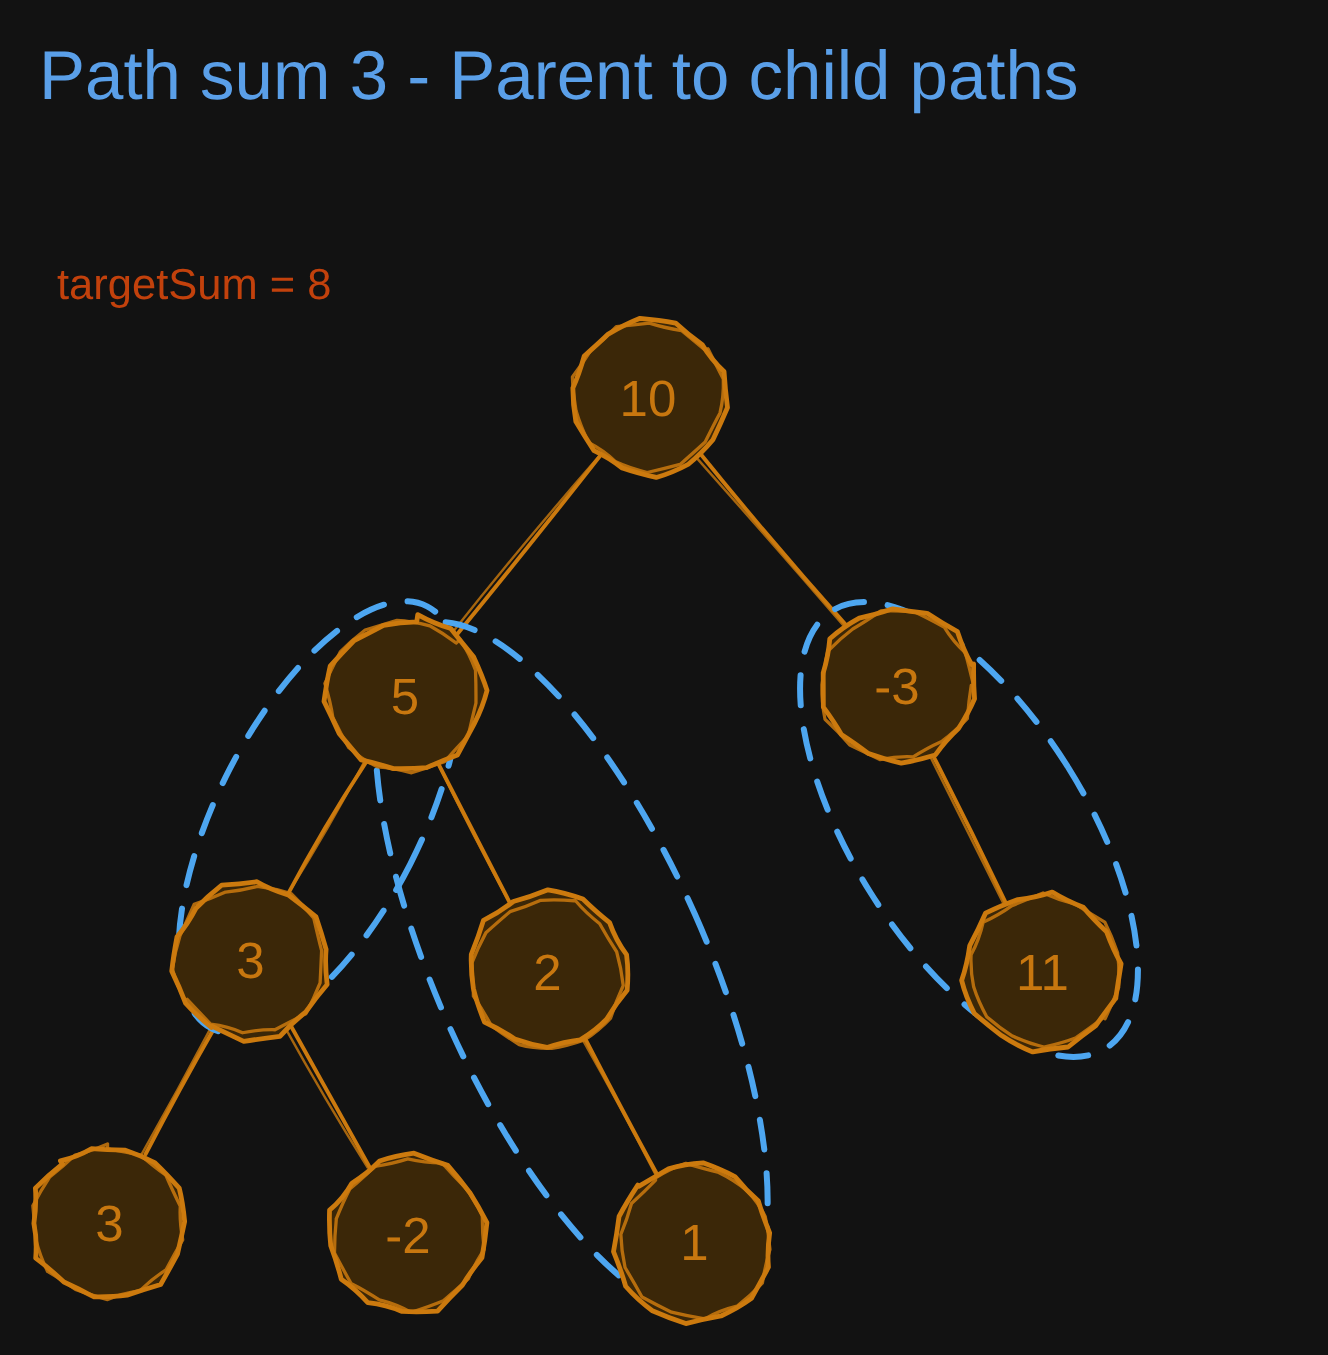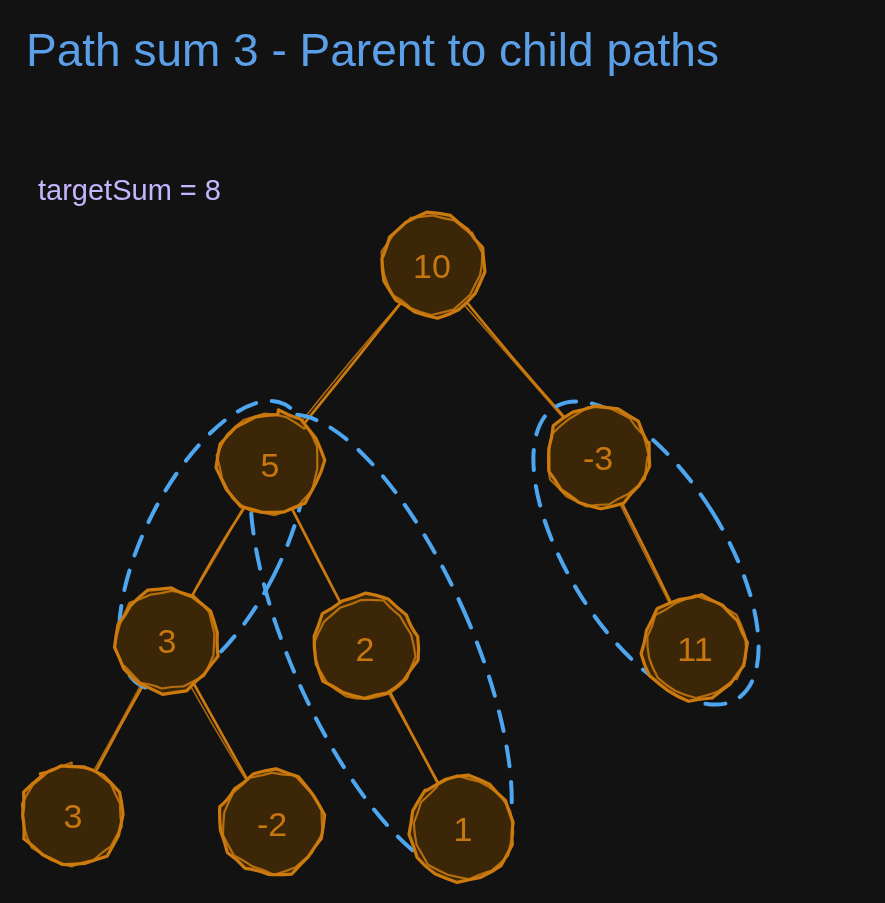--- a/index.html
+++ b/index.html
@@ -31,21 +31,21 @@
     font-family: "Liberation Sans", sans-serif;
     white-space: nowrap;
     letter-spacing: 0px;
   }
   #target-sum {
     position: absolute;
     left: 38px;
     top: 172px;
     font-size: 29px;
     line-height: 36px;
-    color: #c4b5fd;
+    color: #c2410c;
     font-family: "Liberation Sans", sans-serif;
     white-space: nowrap;
   }
   #canvas {
     position: absolute;
     left: 0;
     top: 0;
     width: 885px;
     height: 903px;
   }

